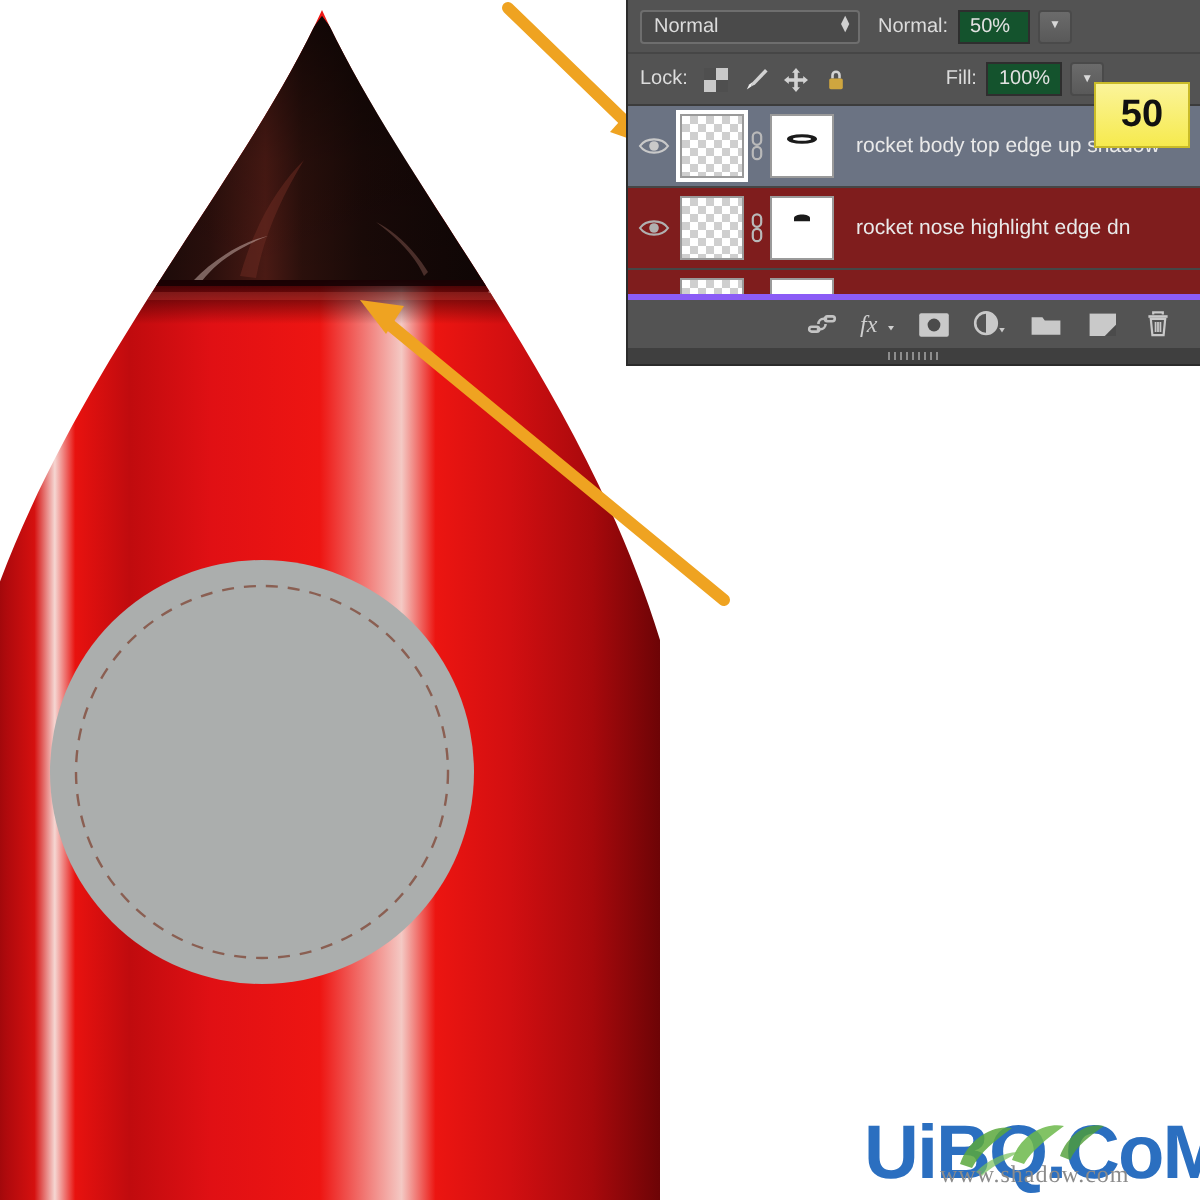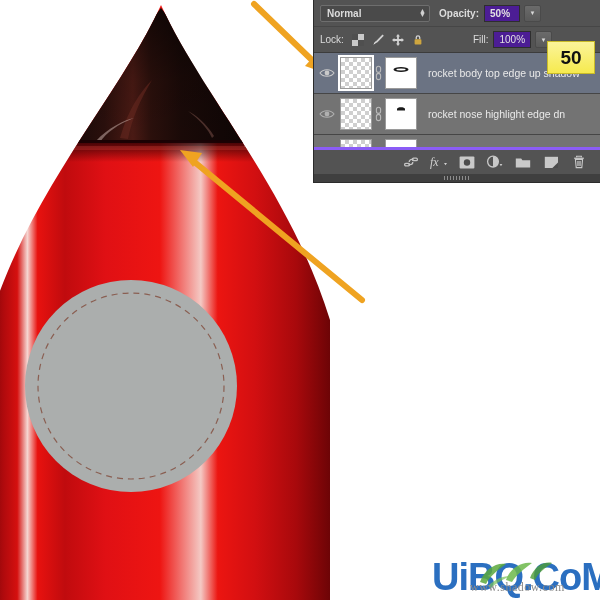--- a/index.html
+++ b/index.html
@@ -44,21 +44,20 @@
     align-items: center;
     box-sizing: border-box;
   }
 
   
   #blend-row {
     height: 27px;
     padding-left: 6px;
     border-bottom: 1px solid #464646;
     background: #535353;
-    font-weight: bold;
   }
   .combo {
     height: 17px;
     background: #4a4a4a;
     border: 1px solid #6e6e6e;
     border-radius: 2px;
     display: flex;
     align-items: center;
     box-sizing: border-box;
     color: #dcdcdc;
@@ -79,21 +78,21 @@
   .field-label {
     font-size: 10px;
     color: #dcdcdc;
     margin-left: 9px;
     margin-right: 5px;
     white-space: nowrap;
   }
   .numfield {
     height: 17px;
     min-width: 36px;
-    background: #4c1d95;
+    background: #14532d;
     border: 1px solid #2e2e2e;
     box-sizing: border-box;
     color: #e2e2e2;
     font-size: 10px;
     display: flex;
     align-items: center;
     padding: 0 5px;
   }
   .stepper-btn {
     width: 17px;
@@ -133,21 +132,21 @@
     height: 106px;
     overflow: hidden;
     background: #535353;
   }
   .layer-row {
     height: 41px;
     display: flex;
     align-items: center;
     border-bottom: 1px solid #464646;
     box-sizing: border-box;
-    background: #737373;
+    background: #7f1d1d;
   }
   .layer-row.selected { background: #6b7383; }
   .eye-cell {
     width: 26px;
     display: flex;
     align-items: center;
     justify-content: center;
     flex: 0 0 26px;
   }
   .thumb {
@@ -360,21 +359,21 @@
 <div id="layers-panel">
 
   <div class="panel-row" id="blend-row">
     <div class="combo" id="blend-combo">
       <span class="combo-label">Normal</span>
       <span class="spin-arrows">
         <span>▲</span>
           <span>▼</span>
       </span>
     </div>
-    <span class="field-label">Opacity:</span>
+    <span class="field-label">Normal:</span>
     <div class="numfield">
       <span>50%</span>
     </div>
     <div class="stepper-btn">
       <span>▼</span>
     </div>
   </div>
 
   <div class="panel-row" id="lock-row">
     <span class="lock-text">Lock:</span>

